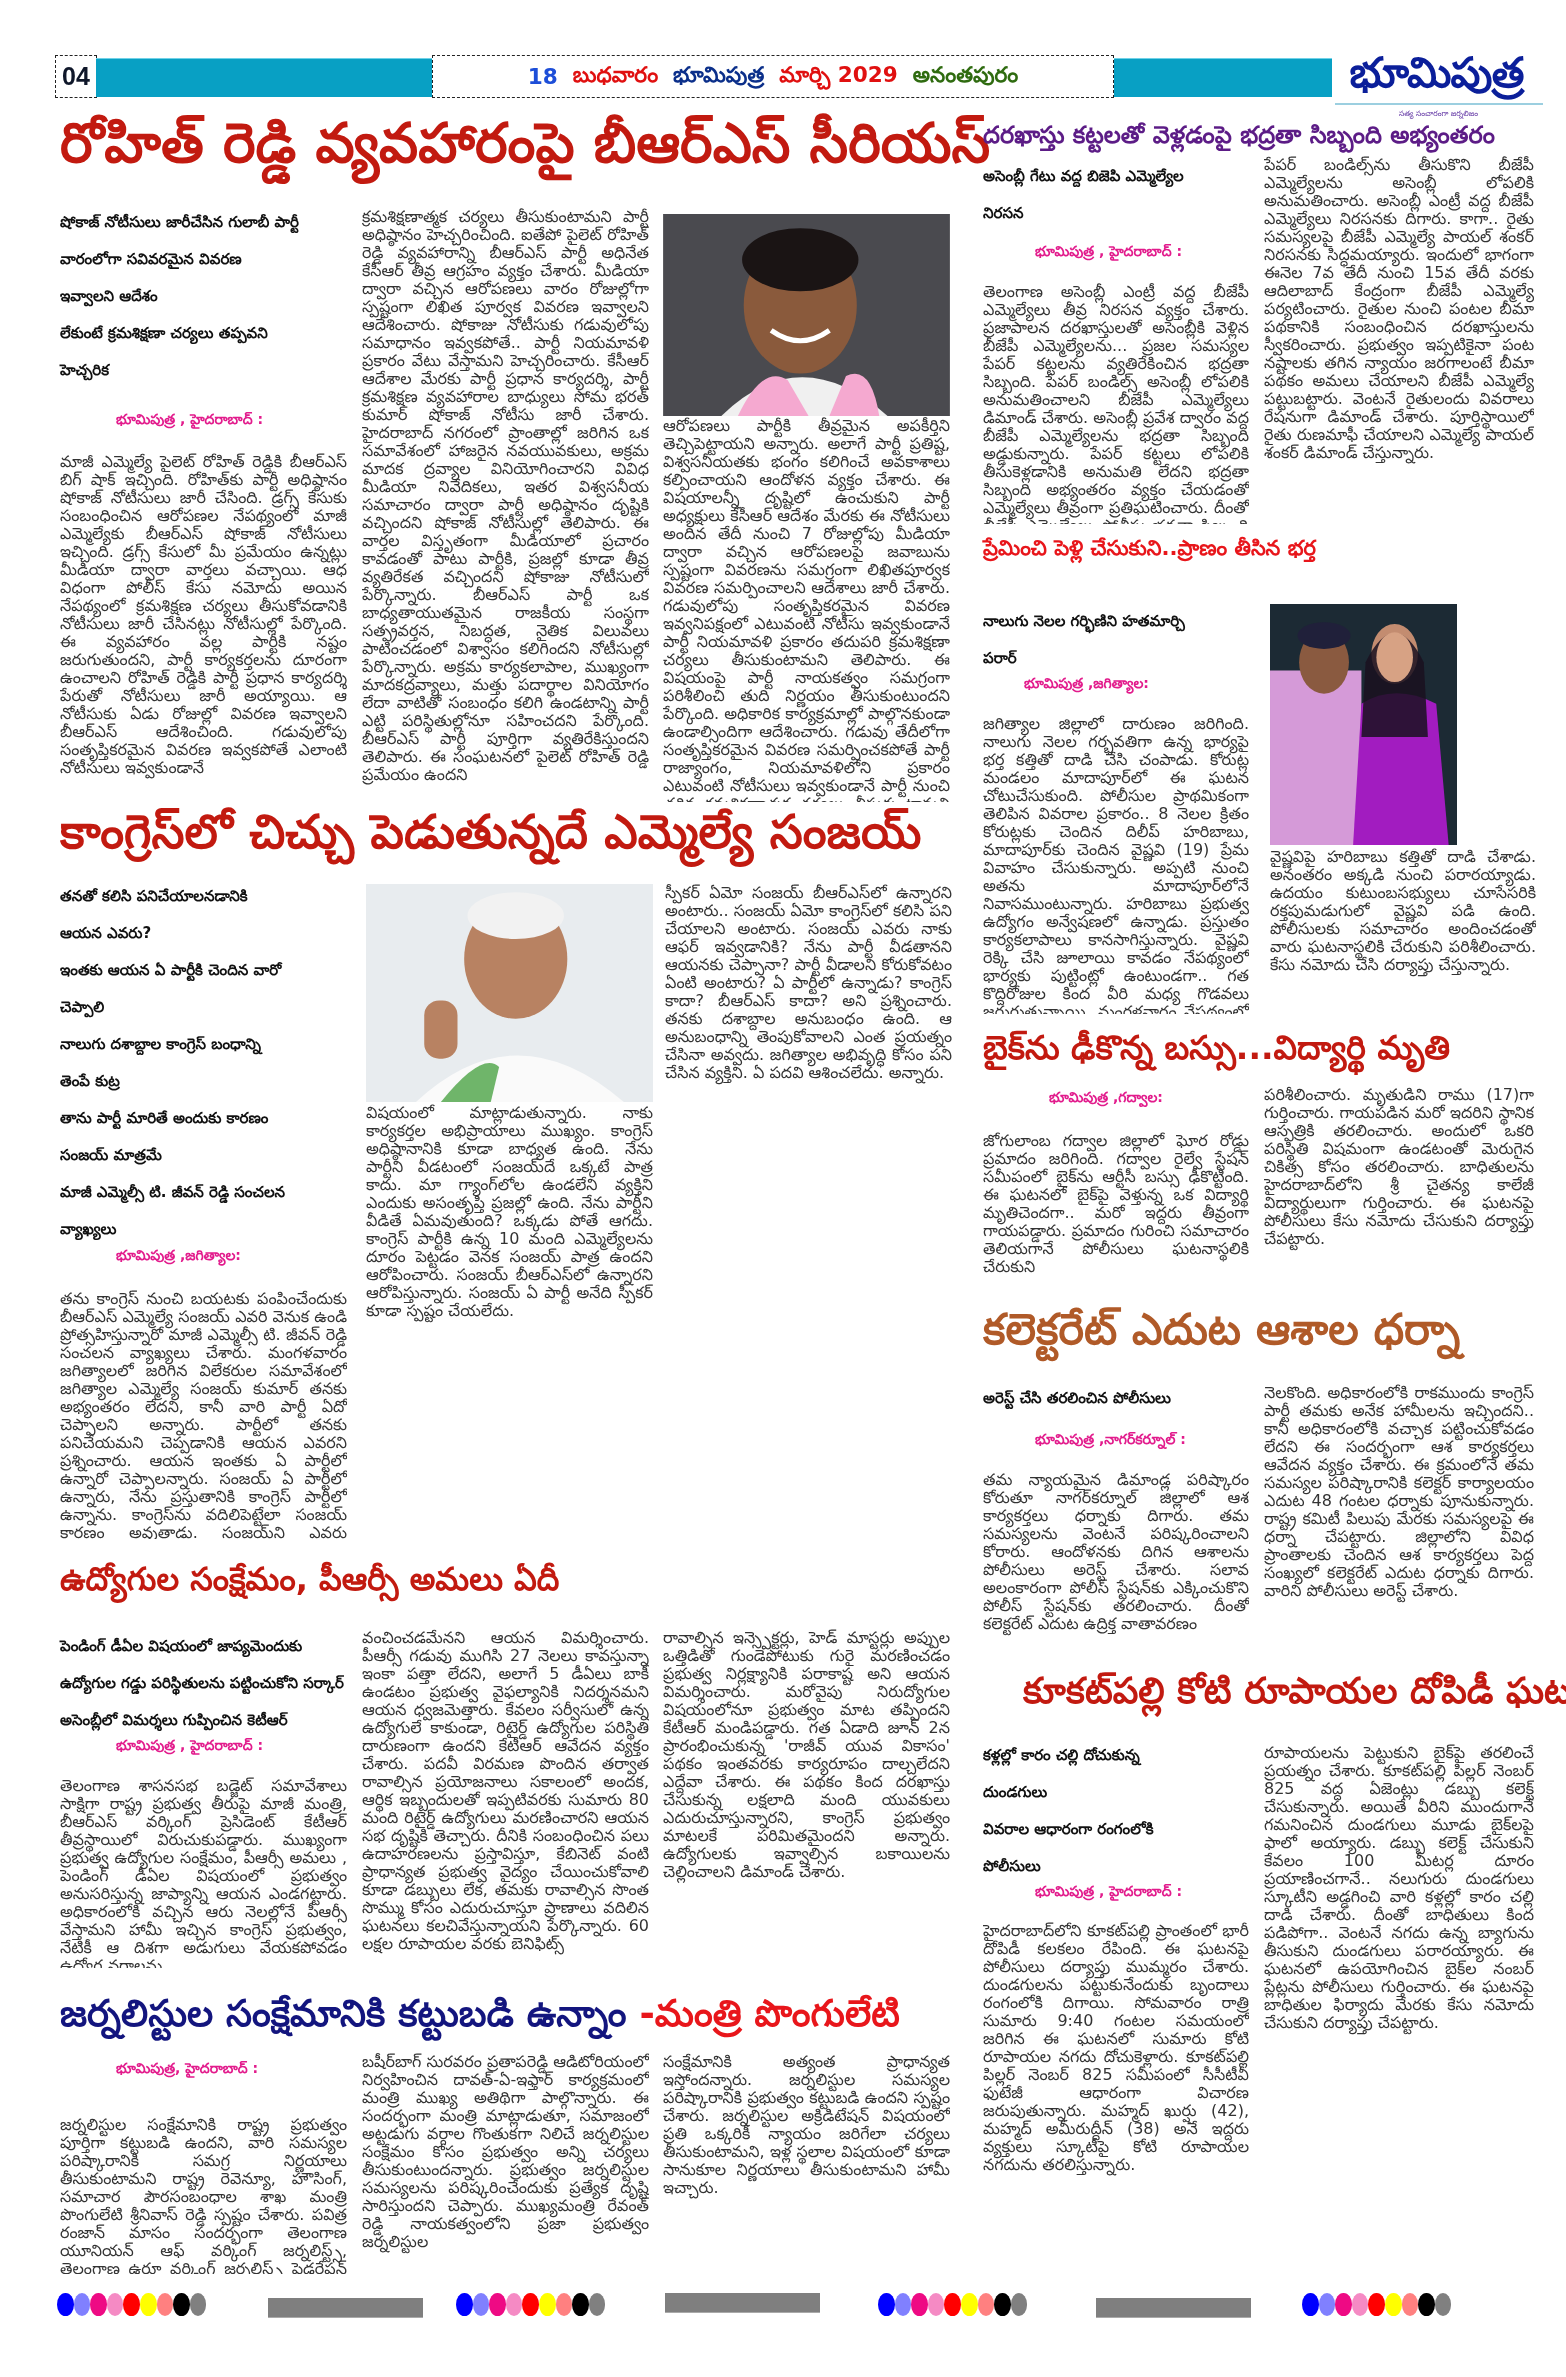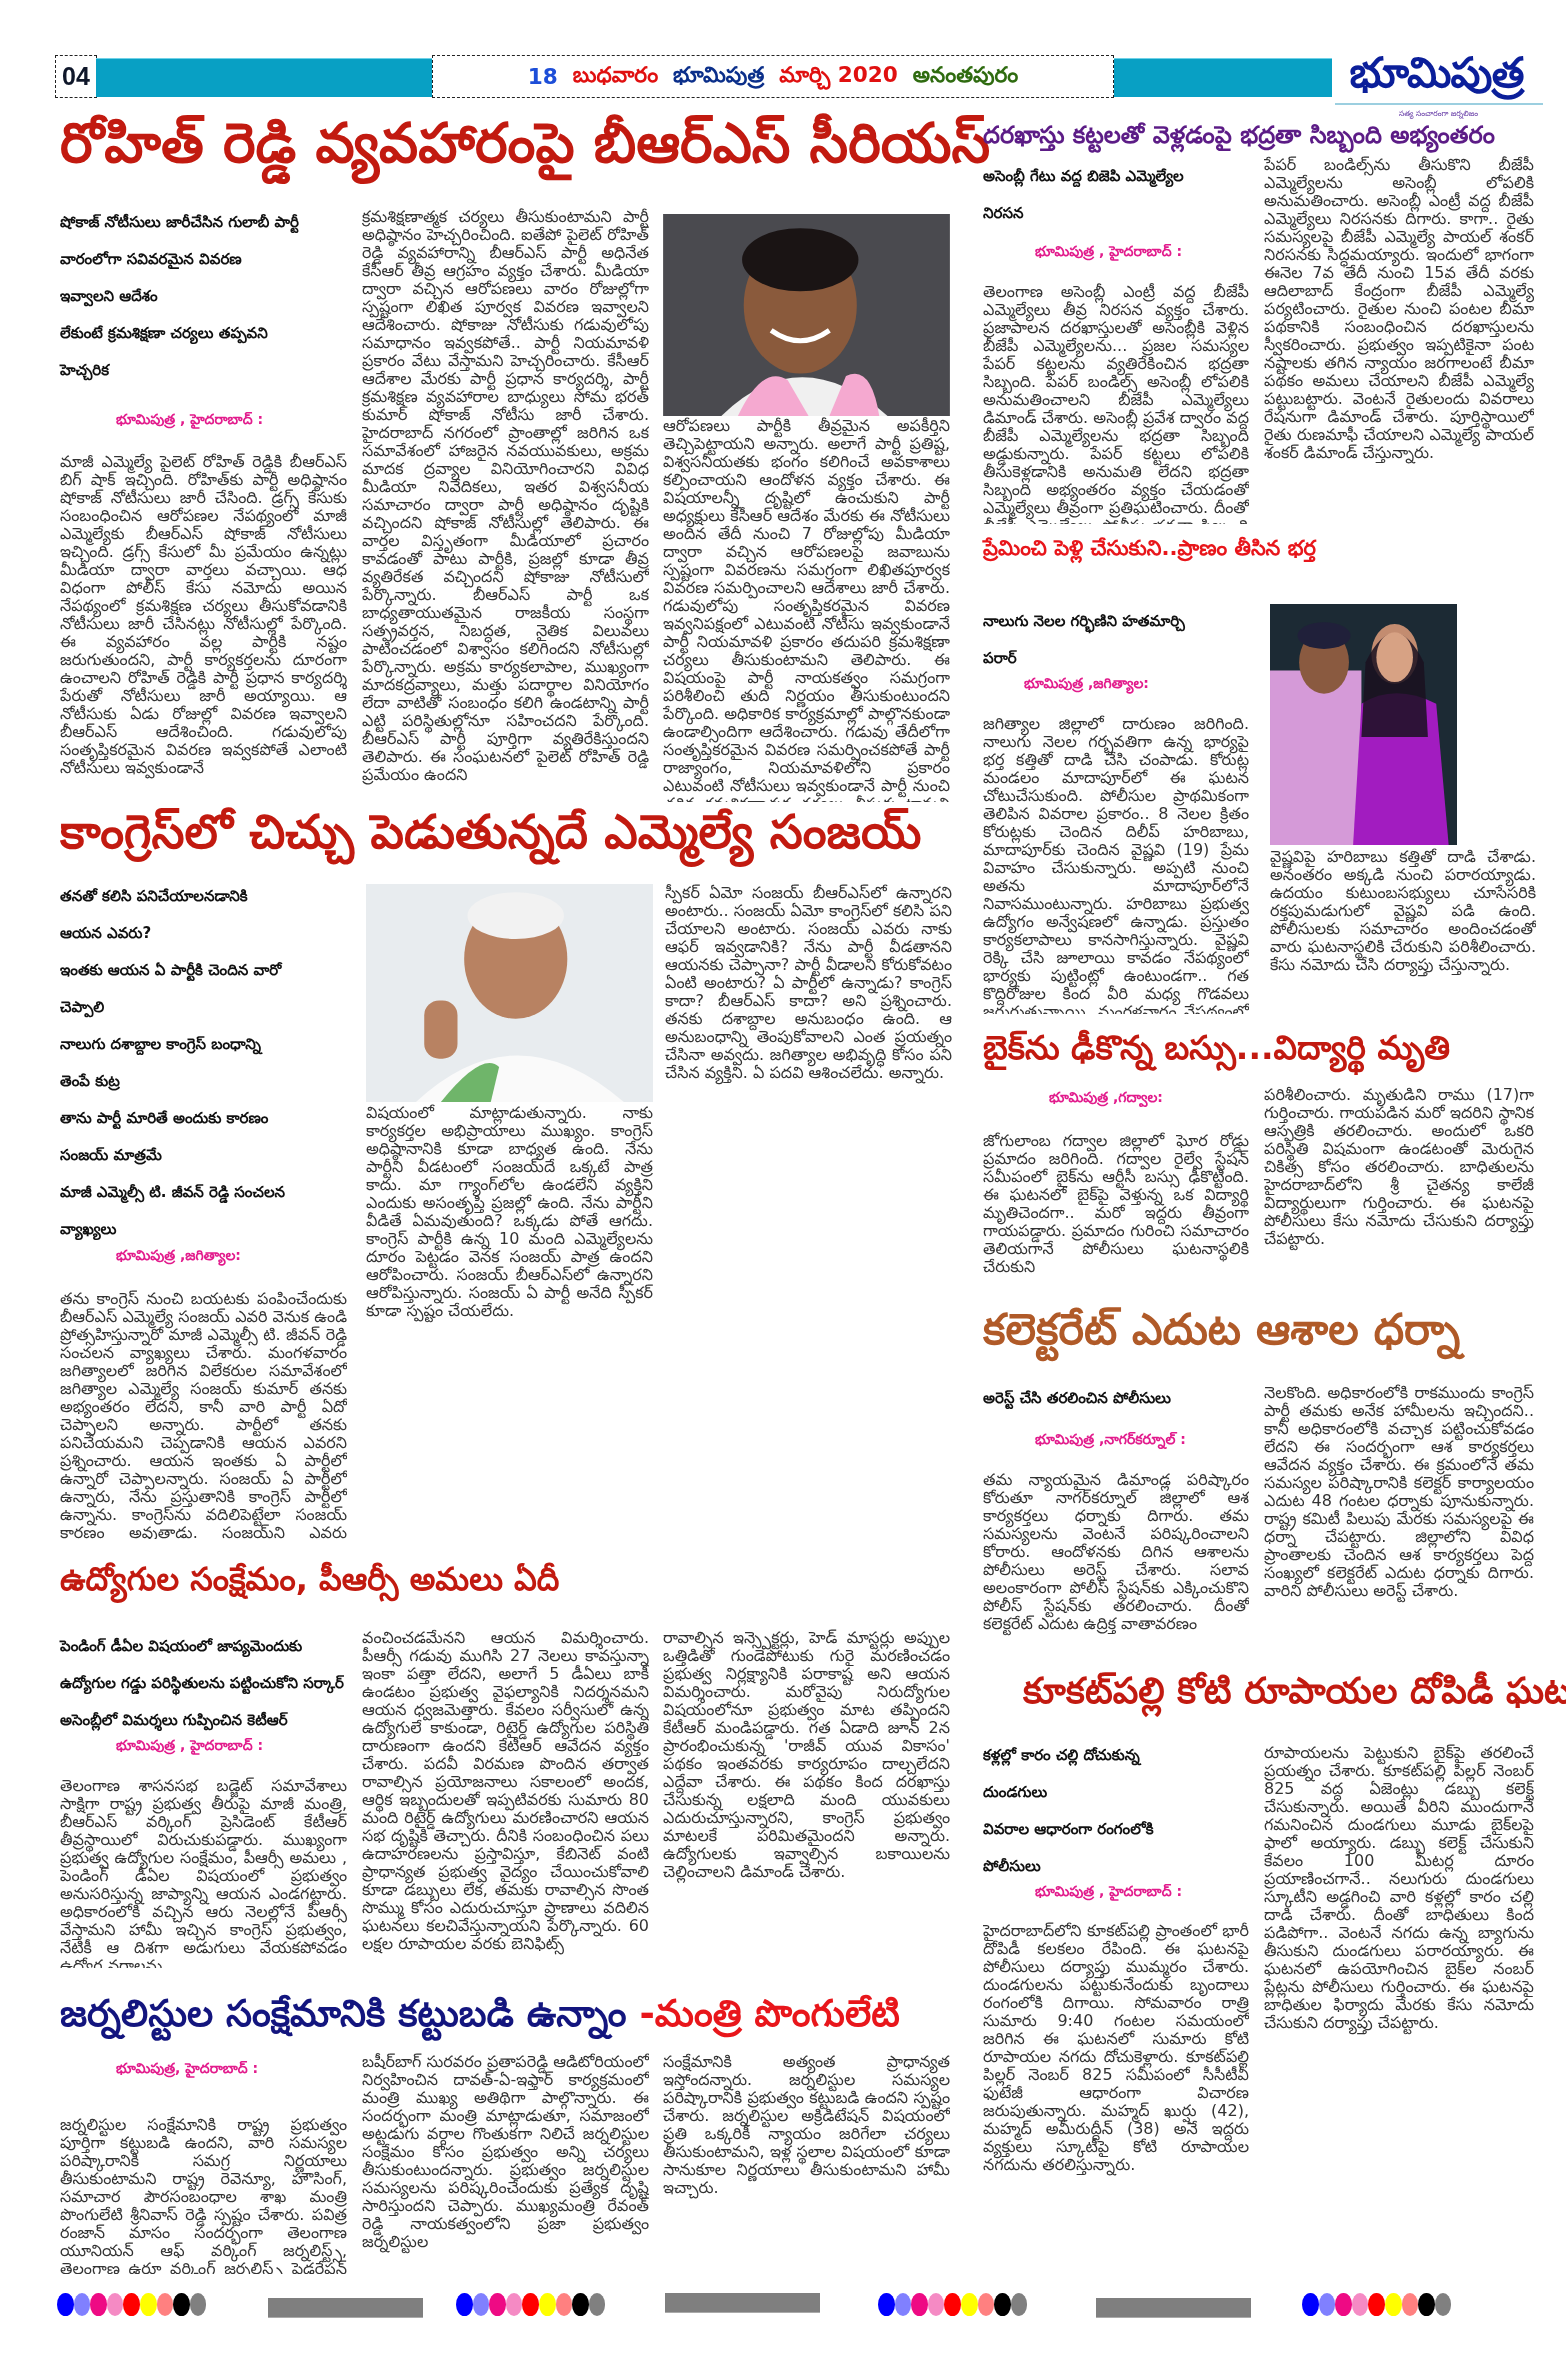--- a/index.html
+++ b/index.html
@@ -49,21 +49,21 @@
 </style>
 </head>
 <body>
 
 <div class="abs page-no">04</div>
 <div class="abs bar-left"></div>
 <div class="abs dateline">
   <span class="d-num">18</span>
   <span class="d-day">బుధవారం</span>
   <span class="d-paper">భూమిపుత్ర</span>
-  <span class="d-month">మార్చి 2020</span>
+  <span class="d-month">మార్చి 2029</span>
   <span class="d-city">అనంతపురం</span>
 </div>
 <div class="abs bar-right"></div>
 <div class="abs logo">భూమిపుత్ర</div>
 <div class="abs logo-sub">సత్య సంచారంగా జర్నలిజం</div>
 <div class="abs logo-rule"></div>
 
 <div>
   <div class="abs hl hl-red" style="left:60px;top:116px;font-size:55px;">రోహిత్ రెడ్డి వ్యవహారంపై బీఆర్ఎస్ సీరియస్</div>
   <div class="abs" style="left:60px;top:204px;width:287px;">

